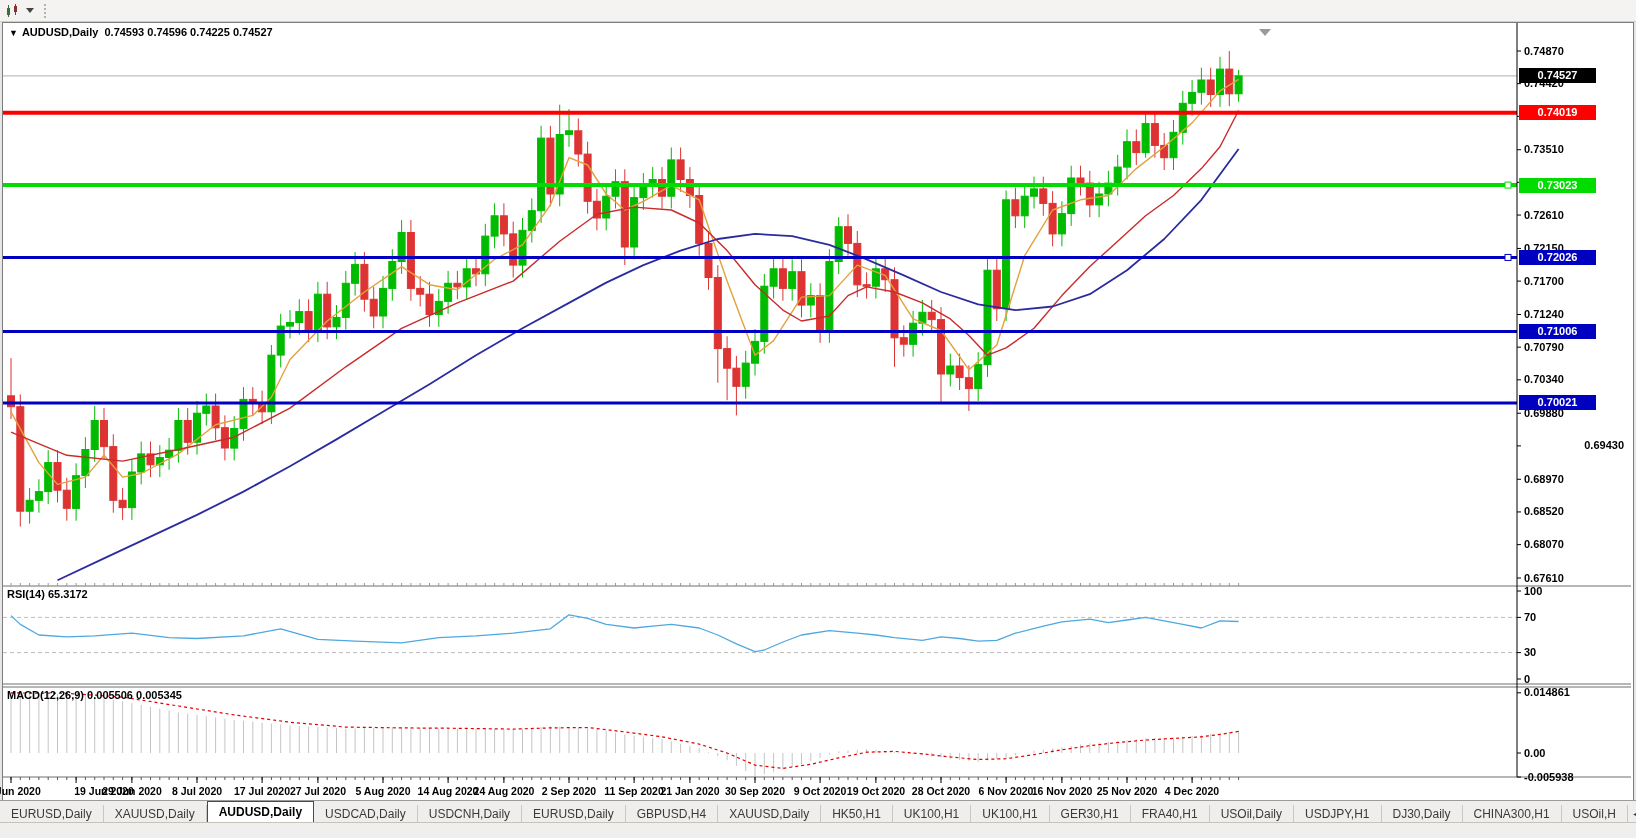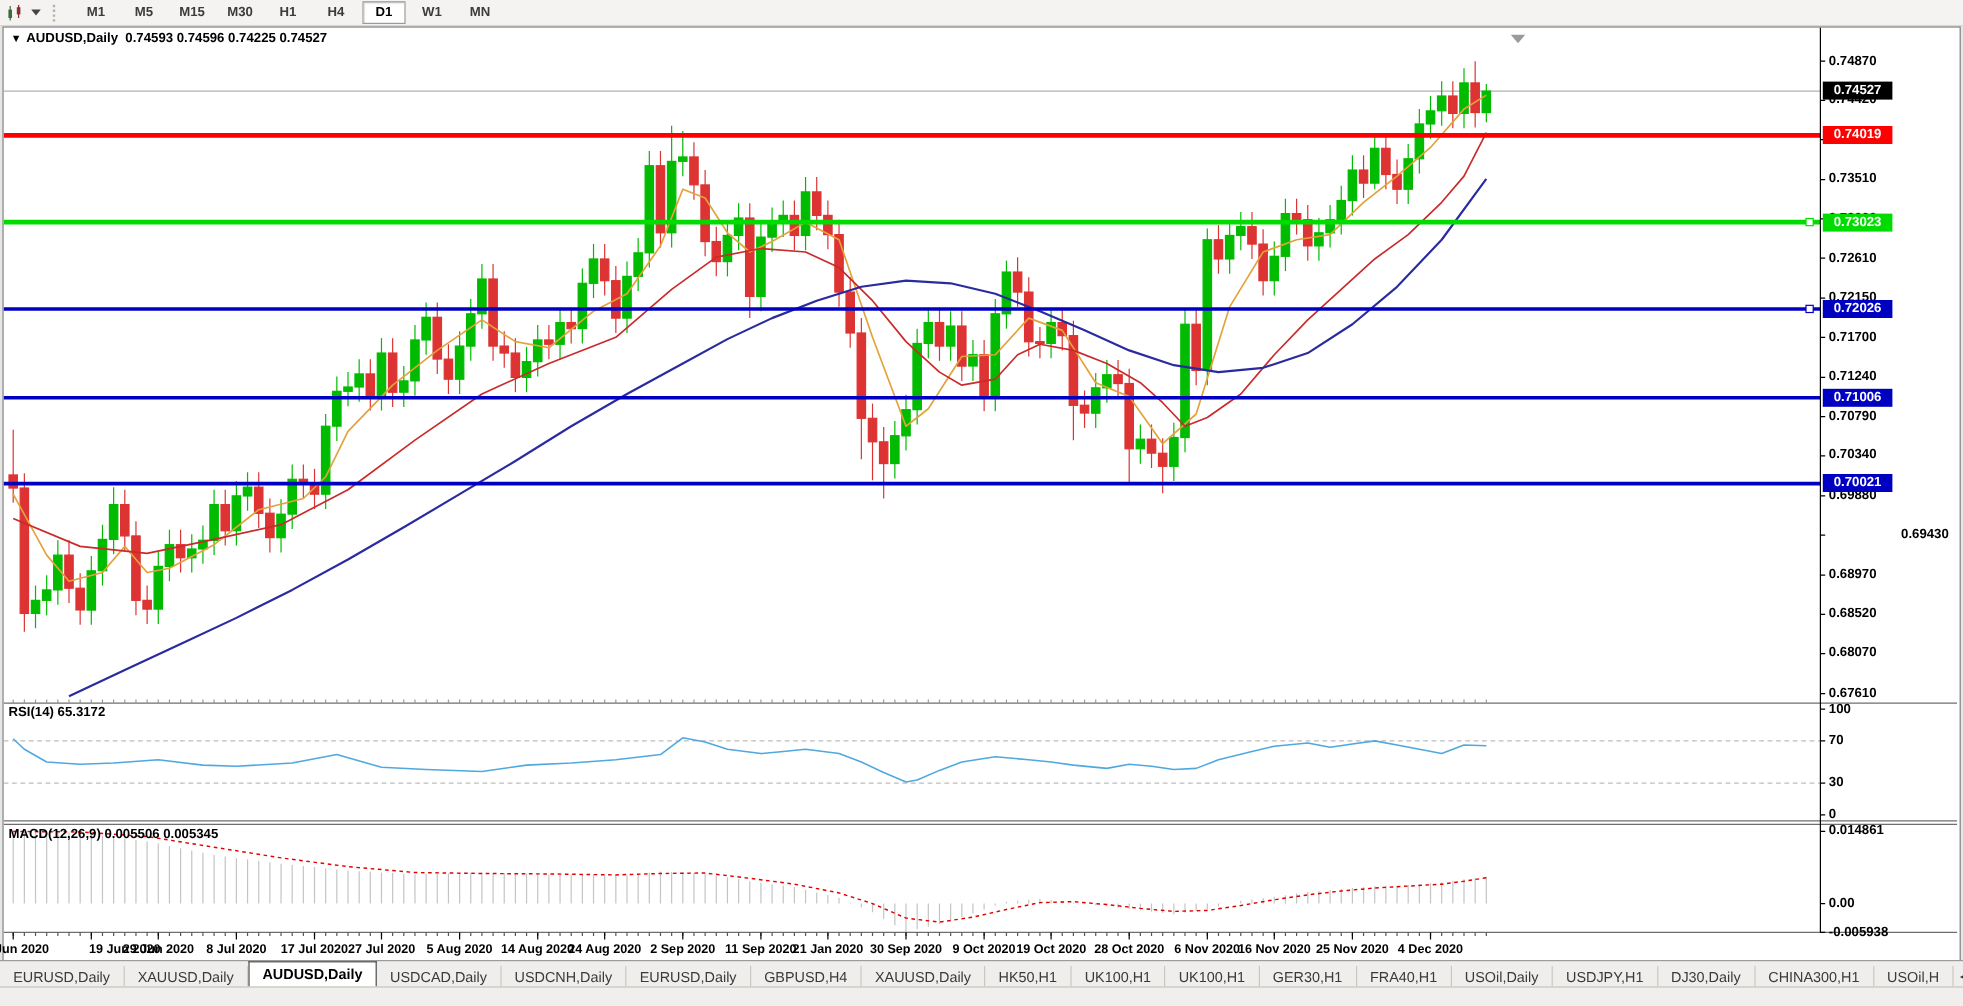--- a/index.html
+++ b/index.html
@@ -10,21 +10,21 @@
   .caret{width:0;height:0;border-left:4px solid transparent;border-right:4px solid transparent;border-top:5px solid #444;margin:0 4px;}
   .grip{width:6px;height:14px;border-left:2px dotted #b5b2aa;margin:0 8px 0 6px;}
   .tf-btn{min-width:28px;height:17px;line-height:17px;text-align:center;font-size:11px;font-weight:700;color:#3c3c3c;margin:0 2px;padding:0 3px;border:1px solid transparent;cursor:pointer;}
   .tf-btn.active{background:#ffffff;border:1px solid #9a9a9a;box-shadow:inset 1px 1px 1px #d8d8d8;color:#000;}
   
   #chart-window{position:absolute;left:2px;top:22px;width:1630px;height:778px;background:#ffffff;border:1px solid #7c7c7c;}
   #chart-svg{position:absolute;left:0;top:0;}
   #chart-title{position:absolute;left:6px;top:3px;font-size:11px;font-weight:700;color:#000;z-index:30;}
   #chart-title .arrow{font-size:9px;margin-right:4px;}
   .px-label{position:absolute;left:1521px;width:100px;font-size:11px;font-weight:700;color:#000;height:13px;line-height:13px;z-index:5;}
-  .badge{position:absolute;left:1516px;width:58px;height:15px;line-height:15px;font-size:11px;font-weight:700;text-align:center;z-index:20;}
+  .badge{position:absolute;left:1516px;width:77px;height:15px;line-height:15px;font-size:11px;font-weight:700;text-align:center;z-index:20;}
   .panel-label{position:absolute;font-size:11px;font-weight:700;color:#000;z-index:25;}
   .date-label{position:absolute;width:84px;text-align:center;font-size:10.5px;font-weight:700;color:#000;top:762px;z-index:5;}
   
   #tabbar{position:absolute;left:0;top:800px;width:1636px;height:22px;background:#efeeec;border-top:1px solid #9b9b9b;display:flex;align-items:flex-end;}
   .tab{height:18px;line-height:18px;padding:0 11px;font-size:12px;color:#3a3a3a;border-right:1px solid #c9c7c2;cursor:pointer;white-space:nowrap;}
   .tab.active{background:#ffffff;border:1px solid #4a4a4a;border-bottom:1px solid #fff;font-weight:700;color:#000;height:20px;line-height:20px;}
   .tab-scroll{width:16px;height:18px;line-height:18px;text-align:center;font-size:9px;color:#333;cursor:pointer;}
   #tab-scrolls{margin-left:auto;display:flex;}
   
   #statusbar{position:absolute;left:0;top:822px;width:1636px;height:16px;background:#f0efed;border-top:1px solid #c6c3bc;}
@@ -36,31 +36,20 @@
   <div class="tool-icon">
     <svg width="16" height="14">
       <rect x="2" y="4" width="3" height="7" fill="#3c6e3c"></rect>
       <line x1="3.5" y1="1" x2="3.5" y2="13" stroke="#3c6e3c" stroke-width="1"></line>
       <rect x="9" y="2" width="3" height="6" fill="#8a3030"></rect>
       <line x1="10.5" y1="0" x2="10.5" y2="11" stroke="#8a3030" stroke-width="1"></line>
     </svg>
   </div>
   <div class="caret"></div>
   <div class="grip"></div>
-  <div id="tf-list" style="display:flex;">
-      <div class="tf-btn">M1</div>
-      <div class="tf-btn">M5</div>
-      <div class="tf-btn">M15</div>
-      <div class="tf-btn">M30</div>
-      <div class="tf-btn">H1</div>
-      <div class="tf-btn">H4</div>
-      <div class="tf-btn active">D1</div>
-      <div class="tf-btn">W1</div>
-      <div class="tf-btn">MN</div>
-    </div>
 </div>
 
 <div id="chart-window">
   <svg id="chart-svg" width="1628" height="776">
       <line x1="0" y1="52.89837000000032" x2="1514" y2="52.89837000000032" stroke="#b0b0b0" stroke-width="1"></line>
       <g>
         <line x1="8" x2="8" y1="335.1" y2="396.0" stroke="#dd3333"></line>
         <rect x="4.5" y="372.8" width="7" height="10.9" fill="#dd3333" stroke="#dd3333"></rect>
         <line x1="17.3" x2="17.3" y1="371.4" y2="503.5" stroke="#dd3333"></line>
         <rect x="13.8" y="383.7" width="7" height="104.5" fill="#dd3333" stroke="#dd3333"></rect>

